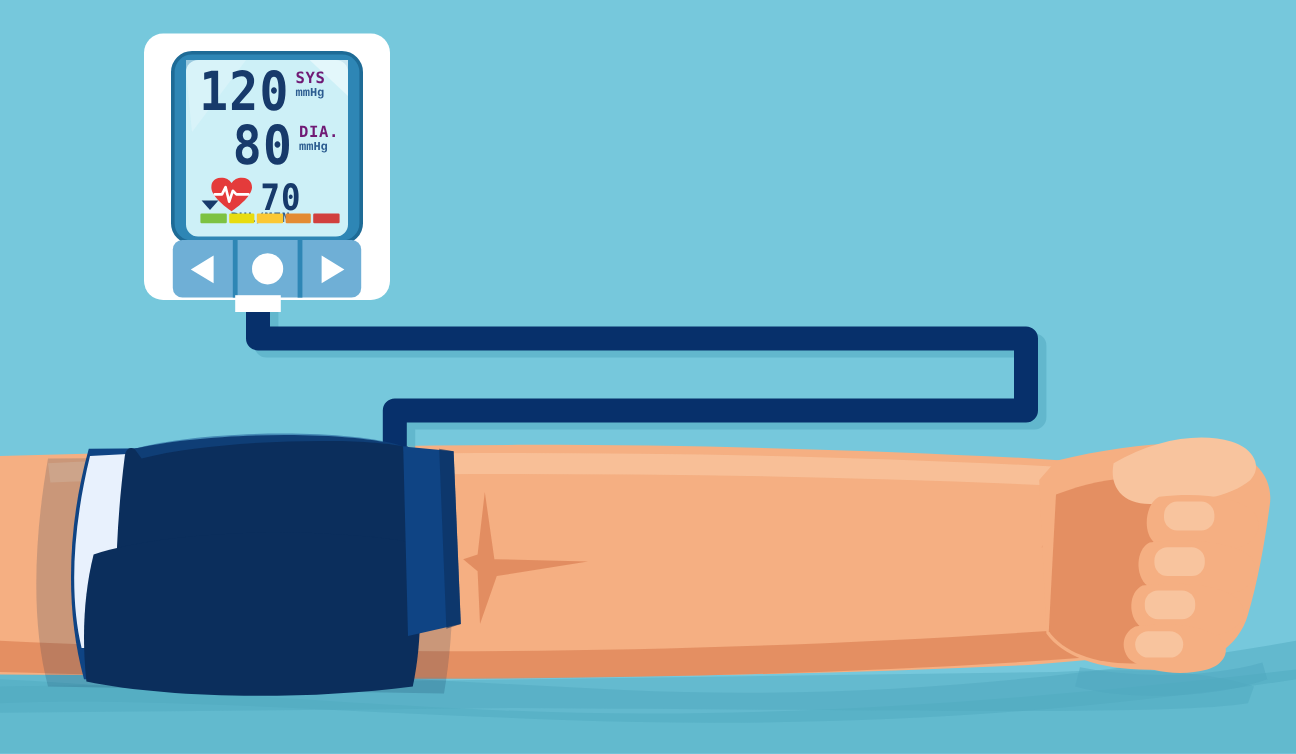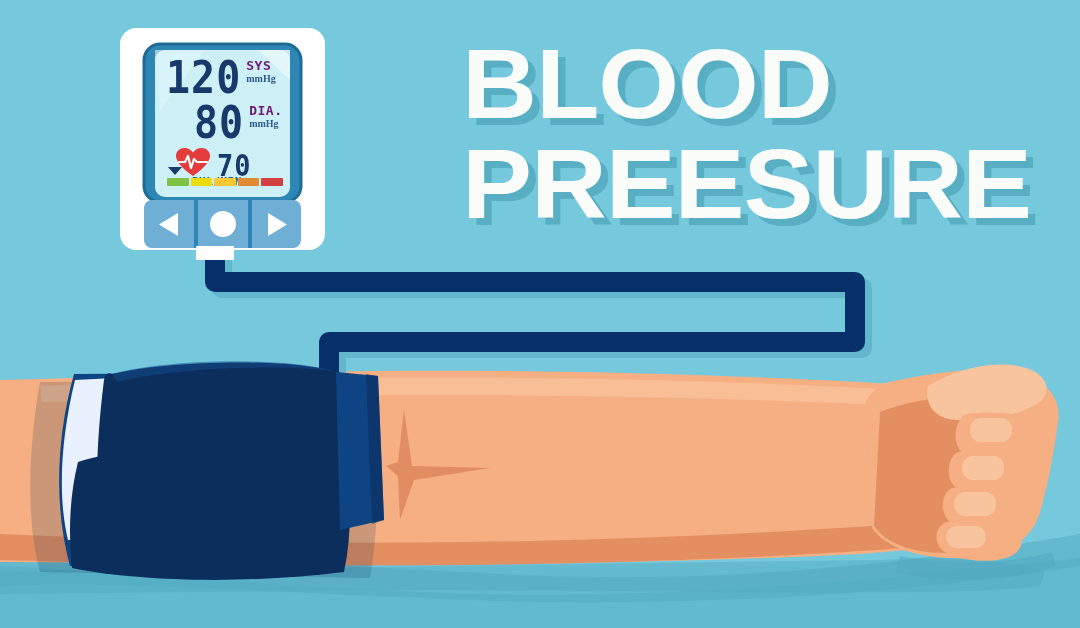--- a/index.html
+++ b/index.html
@@ -42,21 +42,21 @@
   .row-sys{ left:8px; top:3px; }
   .row-dia{ left:36px; top:48px;justify-content:center; }
   .big-num{
     font-size:40px; line-height:40px; letter-spacing:1px;
     font-family:"DejaVu Sans Mono", monospace; font-weight:bold;
     color:#173A6B;
     transform:scaleY(1.12); transform-origin:top left;
   }
   .unit-col{ margin-left:5px; padding-top:4px; }
   .unit-a{ font-size:13px; line-height:13px; letter-spacing:0.5px; color:#701a75; font-family:"DejaVu Sans Mono", monospace; font-weight:bold;}
-  .unit-b{ font-size:10px; line-height:13px; letter-spacing:0px; color:#2C5C90; font-family:Liberation Serif, serif; font-weight:bold;}
+  .unit-b{ font-size:10px; line-height:13px; letter-spacing:0px; color:#2C5C90; font-family:Liberation Mono, monospace; font-weight:bold;}
 
   .pulse-row{ position:absolute; left:18px; top:96px; display:flex; align-items:center; }
   .pulse-num{
     font-size:27px; line-height:27px; margin-left:7px; letter-spacing:1px;
     font-family:"DejaVu Sans Mono", monospace; font-weight:bold; color:#173A6B;
     transform:scaleY(1.12); transform-origin:top left;
   }
   .pulse-label{
     position:absolute; left:34px; top:123px;
     font-size:11px; letter-spacing:0.5px; color:#2C5C90;
@@ -231,18 +231,14 @@
     <div class="gauge-marker"></div>
     <div class="gauge" id="gauge">
         <span style="background: rgb(125, 194, 66);"></span>
         <span style="background: rgb(232, 220, 15);"></span>
         <span style="background: rgb(251, 200, 52);"></span>
         <span style="background: rgb(227, 139, 51);"></span>
         <span style="background: rgb(209, 64, 62);"></span>
       </div>
   </div>
 
-  <div class="title-block">
-    <div class="title-line">BLOOD</div>
-    <div class="title-line l2">PREESURE</div>
-  </div>
 
 </div>
 
 </body></html>

